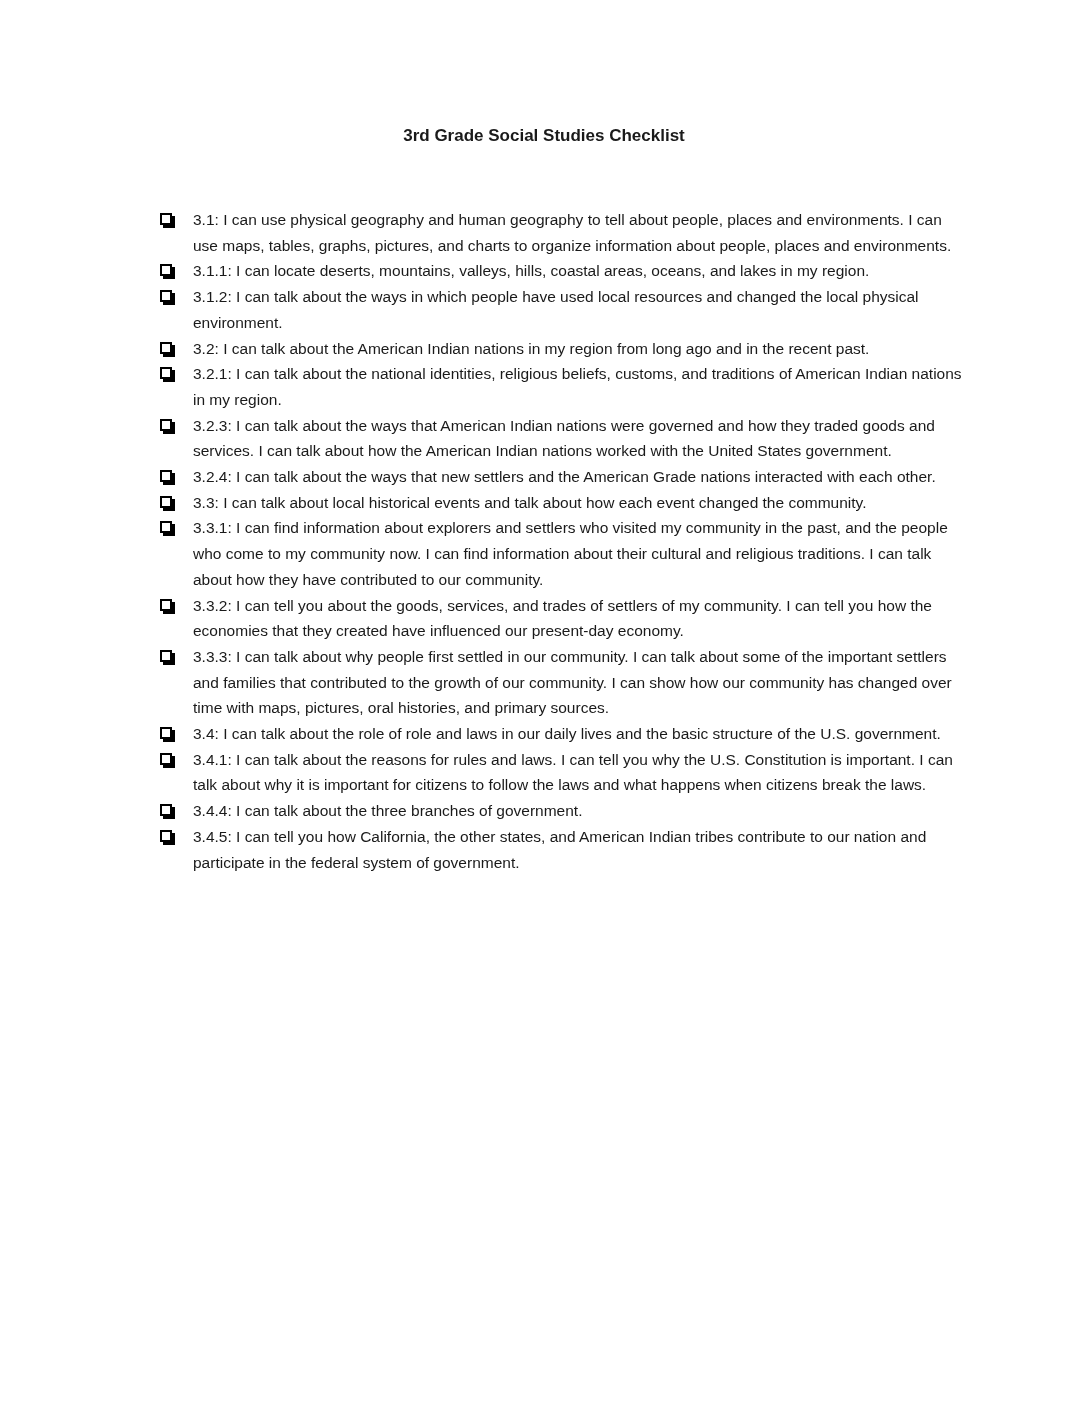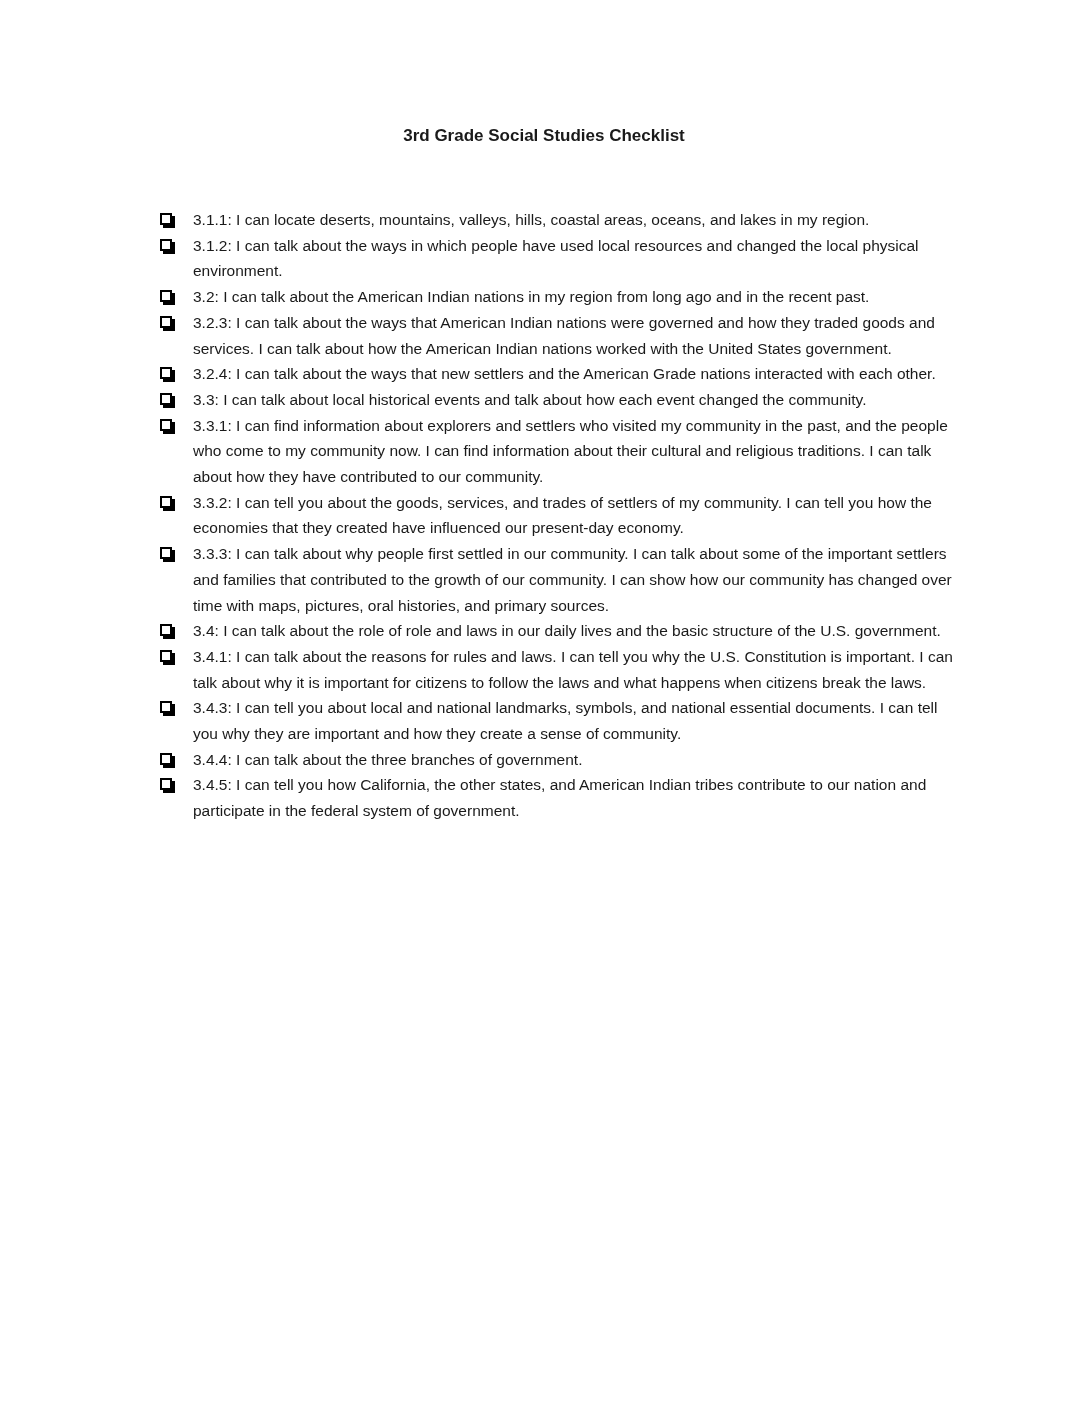--- a/index.html
+++ b/index.html
@@ -53,32 +53,37 @@
 </style>
 </head>
 <body>
 
 <div class="page">
   <h1 class="doc-title">3rd Grade Social Studies Checklist</h1>
 
   <ul class="checklist">
     <li>
       <span class="cb"></span>
+      <span>3.1: I can use physical geography and human geography to tell about people, places and environments. I can use maps, tables, graphs, pictures, and charts to organize information about people, places and environments.</span>
     </li>
     <li>
       <span class="cb"></span>
       <span>3.1.1: I can locate deserts, mountains, valleys, hills, coastal areas, oceans, and lakes in my region.</span>
     </li>
     <li>
       <span class="cb"></span>
       <span>3.1.2: I can talk about the ways in which people have used local resources and changed the local physical environment.</span>
     </li>
     <li>
       <span class="cb"></span>
       <span>3.2: I can talk about the American Indian nations in my region from long ago and in the recent past.</span>
+    </li>
+    <li>
+      <span class="cb"></span>
+      <span>3.2.1: I can talk about the national identities, religious beliefs, customs, and traditions of American Indian nations in my region.</span>
     </li>
     <li>
       <span class="cb"></span>
       <span>3.2.3: I can talk about the ways that American Indian nations were governed and how they traded goods and services. I can talk about how the American Indian nations worked with the United States government.</span>
     </li>
     <li>
       <span class="cb"></span>
       <span>3.2.4: I can talk about the ways that new settlers and the American Grade nations interacted with each other.</span>
     </li>
     <li>
@@ -100,24 +105,20 @@
     <li>
       <span class="cb"></span>
       <span>3.4: I can talk about the role of role and laws in our daily lives and the basic structure of the U.S. government.</span>
     </li>
     <li>
       <span class="cb"></span>
       <span>3.4.1: I can talk about the reasons for rules and laws. I can tell you why the U.S. Constitution is important. I can talk about why it is important for citizens to follow the laws and what happens when citizens break the laws.</span>
     </li>
     <li>
       <span class="cb"></span>
-      <span>3.4.3: I can tell you about local and national landmarks, symbols, and national essential documents. I can tell you why they are important and how they create a sense of community.</span>
-    </li>
-    <li>
-      <span class="cb"></span>
       <span>3.4.4: I can talk about the three branches of government.</span>
     </li>
     <li>
       <span class="cb"></span>
       <span>3.4.5: I can tell you how California, the other states, and American Indian tribes contribute to our nation and participate in the federal system of government.</span>
     </li>
   </ul>
 </div>
 
 </body></html>

